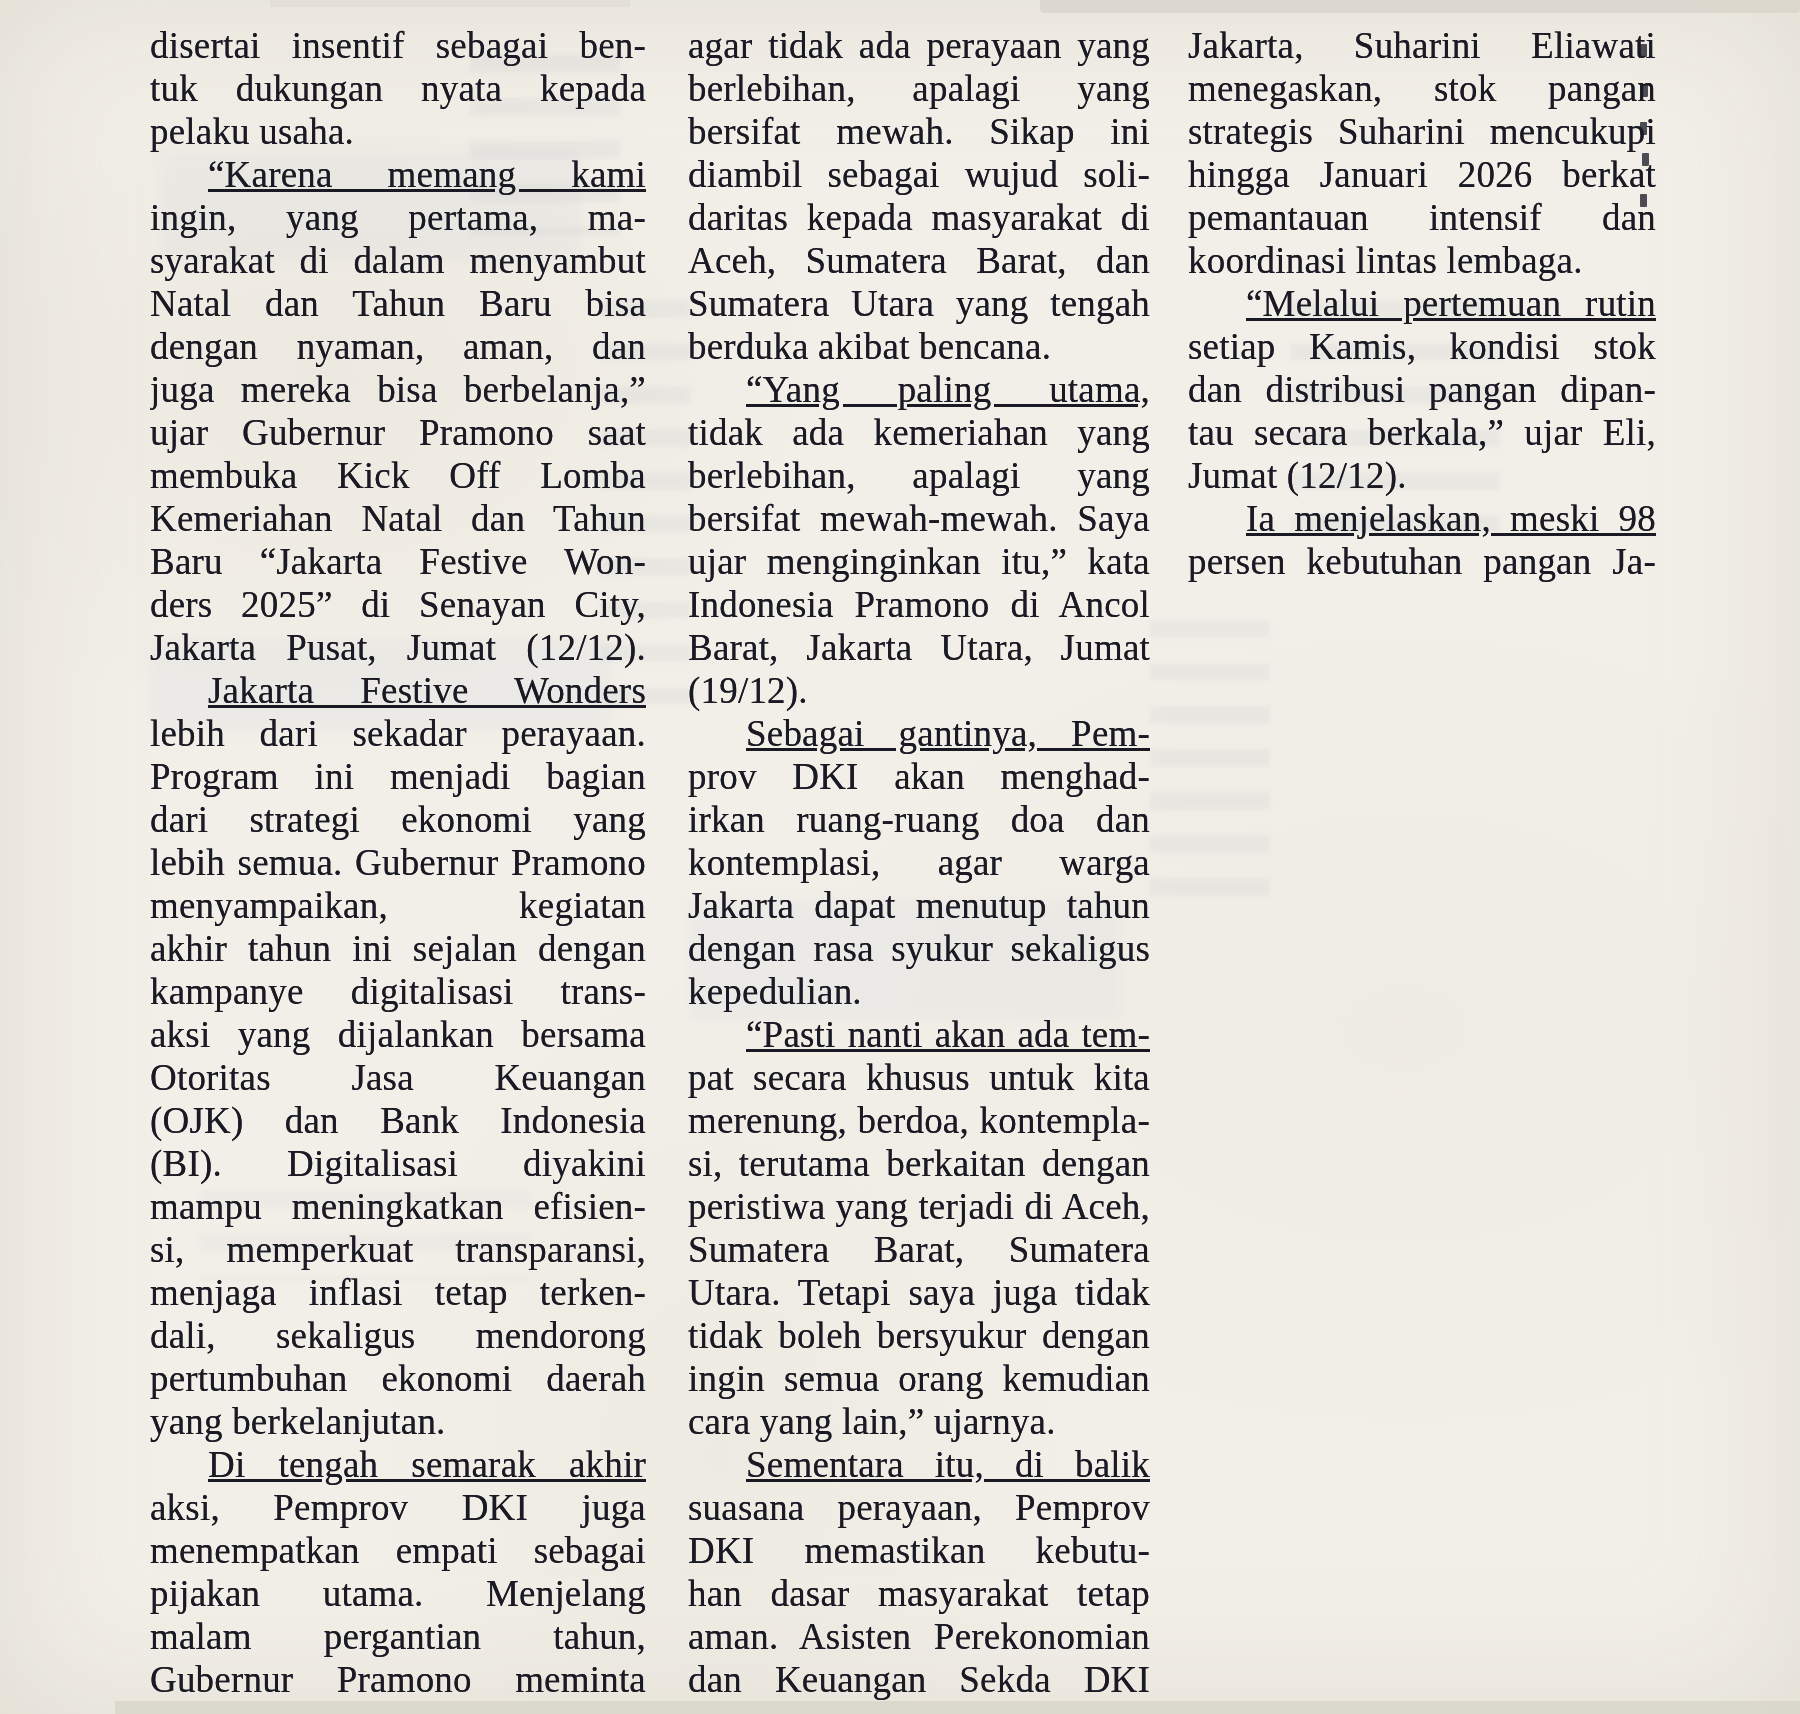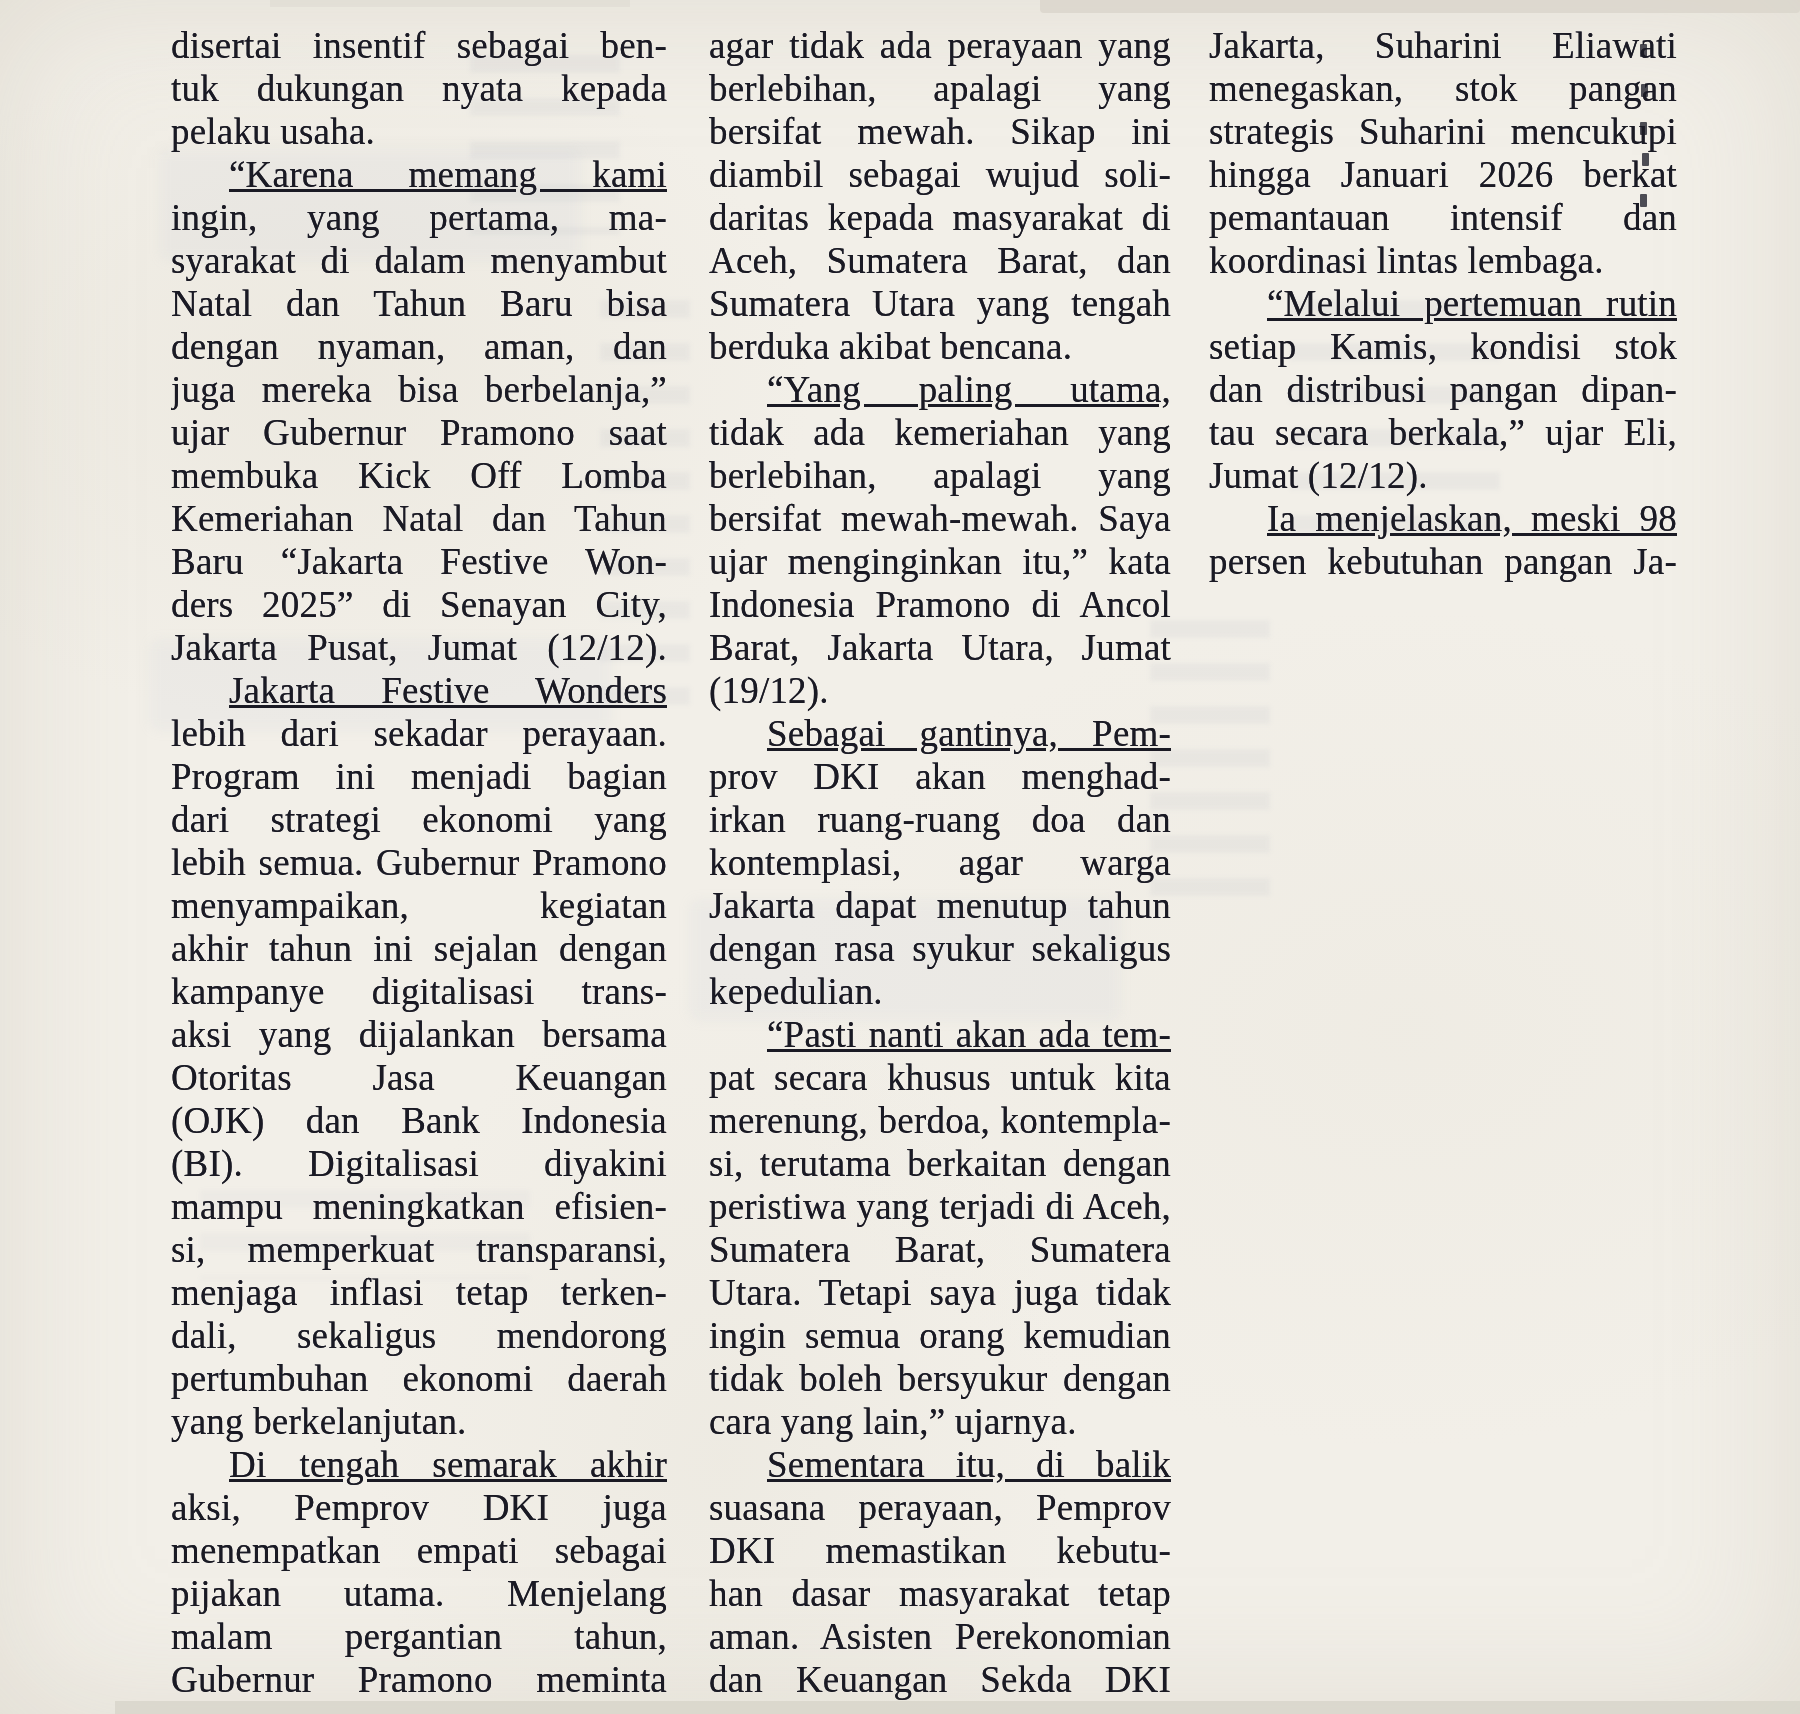--- a/index.html
+++ b/index.html
@@ -18,21 +18,20 @@
     position:absolute;inset:0;
     box-shadow:inset 0 0 140px rgba(182,176,158,.28);
   }
   .col{
     position:absolute;
     color:var(--ink,#1a1a24);
     font-size:37px;
     line-height:43px;
     text-shadow:0 0 0.6px rgba(22,22,38,.85);
     letter-spacing:.2px;
-    margin-left:21px;
   }
   .line{
     text-align:justify;
     text-align-last:justify;
     white-space:normal;
     overflow:hidden;
   }
   .line.end{text-align-last:left;}
   .line.indent{text-indent:58px;text-decoration:underline;}
   .col-1{left:150px;top:24px;width:496px;}
@@ -142,22 +141,22 @@
       <div class="line">Jakarta dapat menutup tahun</div>
       <div class="line">dengan rasa syukur sekaligus</div>
       <div class="line end">kepedulian.</div>
       <div class="line indent">“Pasti nanti akan ada tem-</div>
       <div class="line">pat secara khusus untuk kita</div>
       <div class="line">merenung, berdoa, kontempla-</div>
       <div class="line">si, terutama berkaitan dengan</div>
       <div class="line">peristiwa yang terjadi di Aceh,</div>
       <div class="line">Sumatera Barat, Sumatera</div>
       <div class="line">Utara. Tetapi saya juga tidak</div>
+      <div class="line">tidak boleh bersyukur dengan</div>
       <div class="line">ingin semua orang kemudian</div>
-      <div class="line">tidak boleh bersyukur dengan</div>
       <div class="line end">cara yang lain,” ujarnya.</div>
       <div class="line indent">Sementara itu, di balik</div>
       <div class="line">suasana perayaan, Pemprov</div>
       <div class="line">DKI memastikan kebutu-</div>
       <div class="line">han dasar masyarakat tetap</div>
       <div class="line">aman. Asisten Perekonomian</div>
       <div class="line">dan Keuangan Sekda DKI</div>
     </div>
   <div class="col col-3">
       <div class="line">Jakarta, Suharini Eliawati</div>

